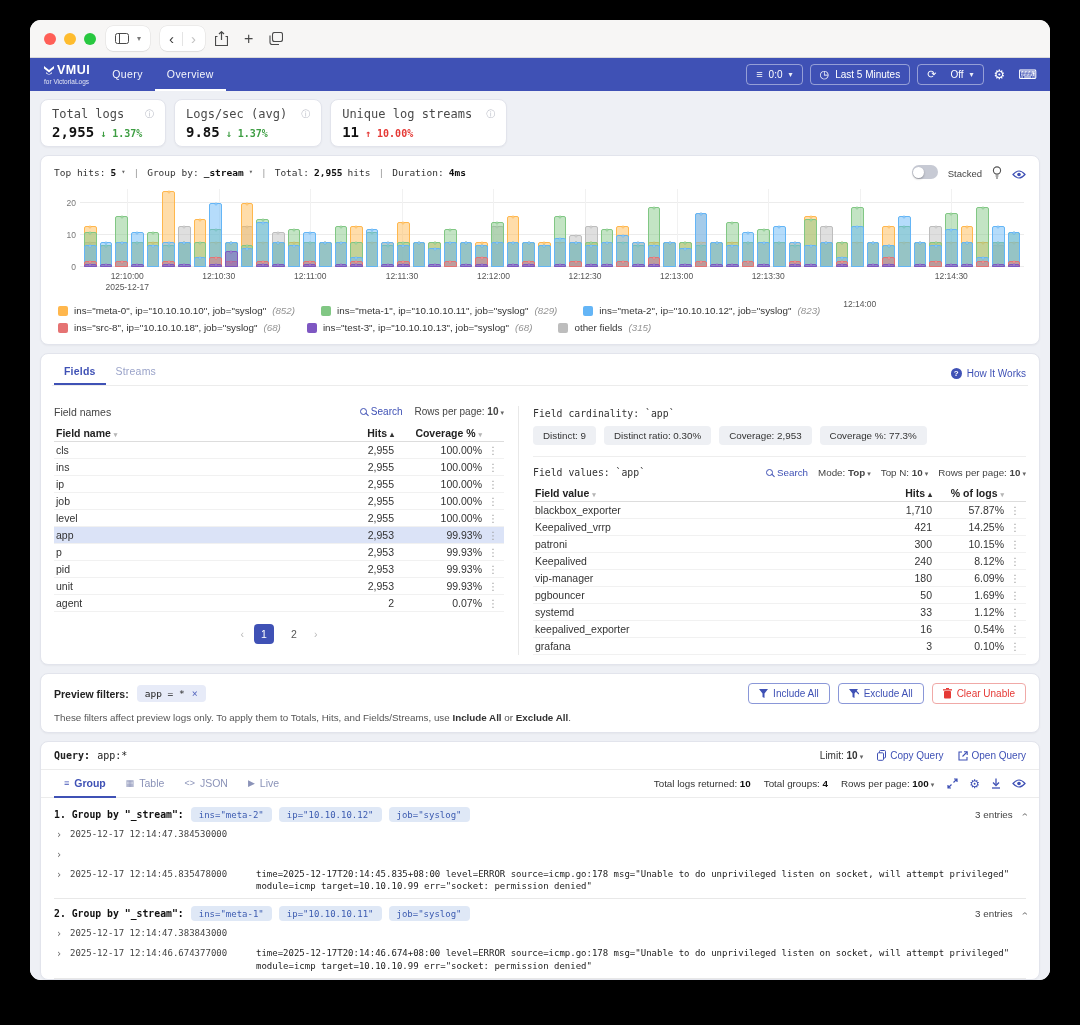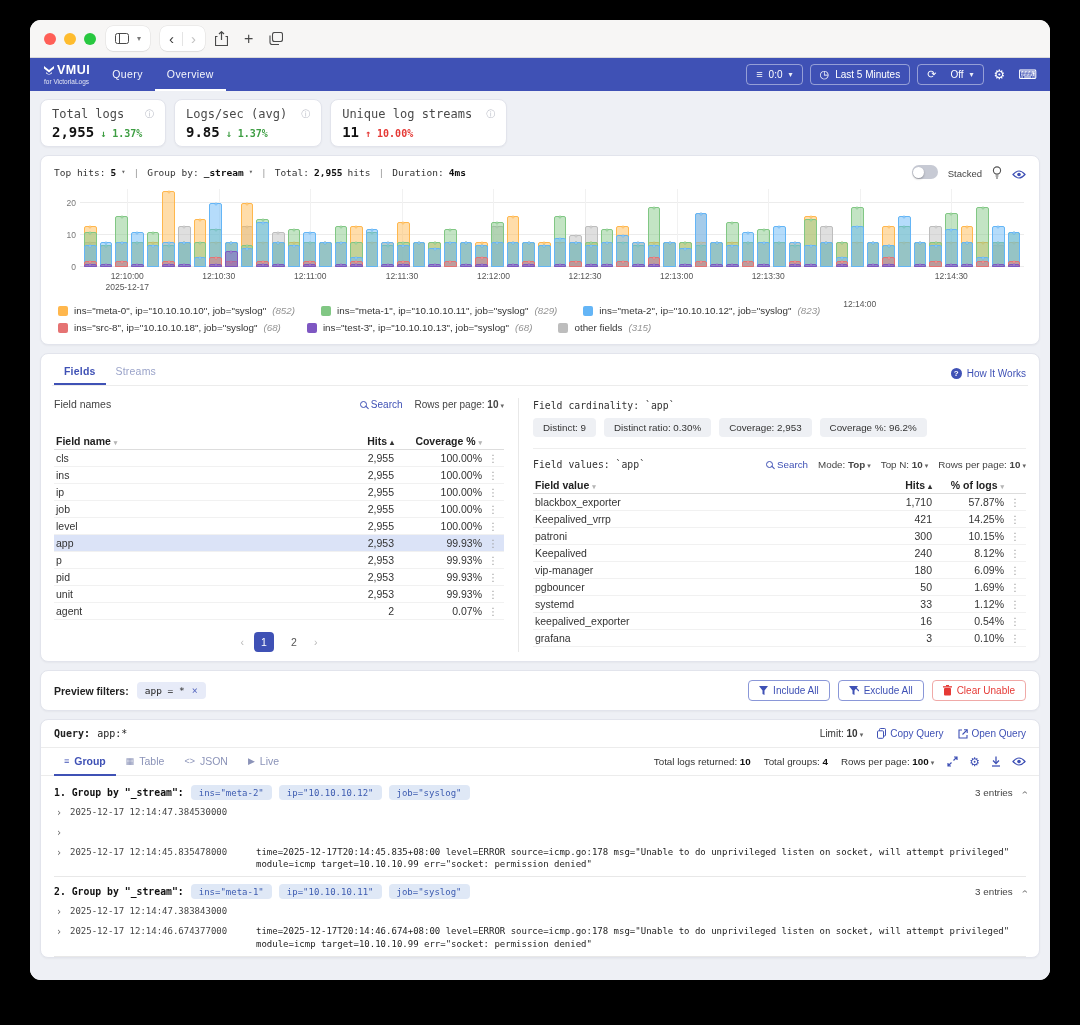--- a/index.html
+++ b/index.html
@@ -61,29 +61,29 @@
   .sbar{position:absolute;bottom:0;left:0;right:0;border-radius:2px 2px 0 0}
   .dot{position:absolute;left:50%;width:3px;height:3px;border-radius:50%;background:#fff;transform:translate(-50%,-50%)}
   .xaxis{position:relative;height:24px;margin:4px 2px 0 26px;font-size:8.5px;color:#555}
   .xt{position:absolute;transform:translateX(-50%);text-align:center;line-height:1.3}
   
   .legend{display:flex;flex-wrap:wrap;gap:6px 26px;margin:10px 4px 2px;font-size:9.8px;color:#333}
   .litem{display:flex;align-items:center;gap:6px}
   .lsq{width:10px;height:10px;border-radius:2px}
   .lcount{font-style:italic;color:#949494}
   
-  .ftabs{display:flex;align-items:center;border-bottom:1px solid #ececec;margin:-2px -2px 12px;padding:0 2px}
+  .ftabs{display:flex;align-items:center;border-bottom:1px solid #ececec;margin:-2px -2px 20px;padding:0 2px}
   .ftab{font-size:10.5px;padding:4px 10px 6px;border-bottom:2px solid transparent;color:#9aa3c9;cursor:pointer;letter-spacing:.2px}
   .ftab.active{color:#3f51b5;border-bottom-color:#3f51b5;font-weight:bold}
   .howit{margin-left:auto;display:flex;align-items:center;gap:5px;color:#3f51b5;font-size:10px;cursor:pointer}
   .qmark{width:11px;height:11px;border-radius:50%;background:#3f51b5;color:#fff;font-size:8px;display:flex;align-items:center;justify-content:center;font-weight:bold}
   .cols{display:flex}
   .colL{width:465px;padding-right:14px;border-right:1px solid #e8e8e8}
   .colR{flex:1;padding-left:14px}
-  .ttitle{display:flex;align-items:flex-end;font-size:10.5px;color:#444;margin-bottom:22px}
+  .ttitle{display:flex;align-items:flex-start;font-size:10.5px;color:#444;margin-bottom:6px}
   .ttools{margin-left:auto;display:flex;align-items:center;gap:12px;font-size:10px;color:#444}
   .tool-link{display:flex;align-items:center;gap:4px;color:#3f51b5;cursor:pointer}
   .i-search{width:7px;height:7px;border:1.4px solid #3f51b5;border-radius:50%;position:relative;display:inline-block}
   .i-search::after{content:"";position:absolute;width:4px;height:1.4px;background:#3f51b5;transform:rotate(45deg);right:-3.5px;bottom:-1.5px}
   .selcaret{font-size:7px;color:#666;margin-left:2px}
   .thead{display:flex;align-items:center;height:18px;font-size:10.5px;font-weight:bold;color:#222;border-bottom:1px solid #ddd}
   .trow{display:flex;align-items:center;height:17px;font-size:10.5px;color:#333;border-bottom:1px solid #f1f1f1;cursor:pointer}
   .trow.selected{background:#dbe3f7}
   .c-name{flex:1;padding-left:2px}
   .c-hits{width:62px;text-align:right}
@@ -1340,21 +1340,21 @@
               <span class="pnum">2</span>
               <span class="parrow">›</span>
             </div>
         </div>
         <div class="colR">
           <div class="cardlabel">Field cardinality: `app`</div>
           <div class="chips" id="cchips">
               <span class="chip">Distinct: 9</span>
               <span class="chip">Distinct ratio: 0.30%</span>
               <span class="chip">Coverage: 2,953</span>
-              <span class="chip">Coverage %: 96.2%</span>
+              <span class="chip">Coverage %: 77.3%</span>
             </div>
           <div class="fvhead">
             <span class="cardlabel" style="margin:0">Field values: `app`</span>
             <div class="fvtools">
               <span class="tool-link">
                   <span class="i-search"></span>
                   <span>Search</span>
                 </span>
               <span><span>Mode:</span> <b>Top</b><span class="selcaret">▾</span></span>
               <span><span>Top N:</span> <b>10</b><span class="selcaret">▾</span></span>
@@ -1451,20 +1451,21 @@
           <button class="obtn red">
             <svg width="9" height="11" viewBox="0 0 9 11">
                 <rect x="1" y="3" width="7" height="7.5" rx="1" fill="#e53935"></rect>
                 <rect x="0" y="1.2" width="9" height="1.3" fill="#e53935"></rect>
                 <rect x="3" y="0" width="3" height="1.2" fill="#e53935"></rect>
               </svg>
             <span>Clear Unable</span>
           </button>
         </div>
       </div>
+      <div class="pfnote" id="pfnote"><span>These filters affect preview logs only. To apply them to Totals, Hits, and Fields/Streams, use </span><b>Include All</b><span> or </span><b>Exclude All</b><span>.</span></div>
     </div>
 
     <div class="section qsec">
       <div class="qrow">
         <span style="font-weight:bold">Query:</span>
         <span style="margin-left:7px">app:*</span>
         <div class="qright">
           <span><span>Limit:</span> <b>10</b><span class="selcaret">▾</span></span>
           <span class="qlink">
             <svg width="9" height="11" viewBox="0 0 9 11">

